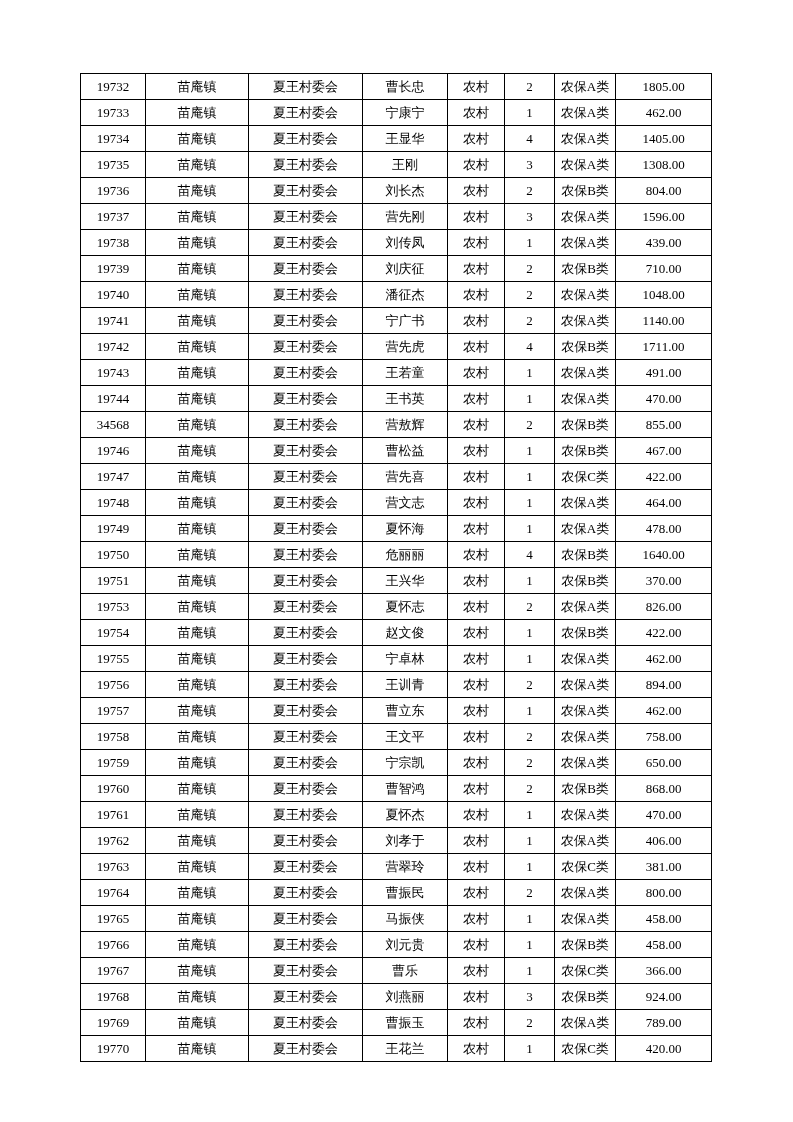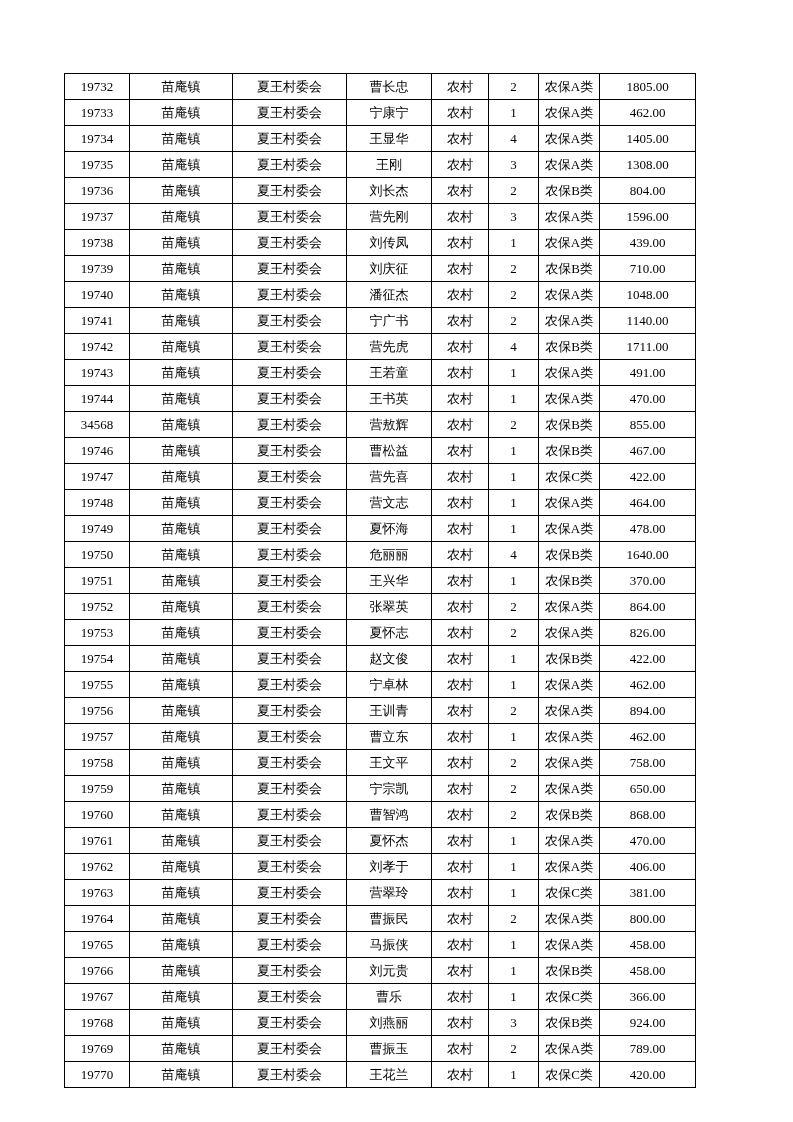--- a/index.html
+++ b/index.html
@@ -12,21 +12,21 @@
     color: #000;
     overflow: hidden;
   }
   .page {
     position: absolute;
     inset: 0;
     background: #ffffff;
   }
   table.data-table {
     position: absolute;
-    left: 64px;
+    left: 80px;
     top: 73px;
     border-collapse: collapse;
     table-layout: fixed;
     border-radius: 20px;
   }
   table.data-table td {
     border: 1px solid #000000;
     height: 25px;
     text-align: center;
     vertical-align: middle;
@@ -245,30 +245,20 @@
           <td class="col-0">19751</td>
           <td class="col-1">苗庵镇</td>
           <td class="col-2">夏王村委会</td>
           <td class="col-3">王兴华</td>
           <td class="col-4">农村</td>
           <td class="col-5">1</td>
           <td class="col-6">农保B类</td>
           <td class="col-7">370.00</td>
         </tr>
         <tr>
-          <td class="col-0">19752</td>
-          <td class="col-1">苗庵镇</td>
-          <td class="col-2">夏王村委会</td>
-          <td class="col-3">张翠英</td>
-          <td class="col-4">农村</td>
-          <td class="col-5">2</td>
-          <td class="col-6">农保A类</td>
-          <td class="col-7">864.00</td>
-        </tr>
-        <tr>
           <td class="col-0">19753</td>
           <td class="col-1">苗庵镇</td>
           <td class="col-2">夏王村委会</td>
           <td class="col-3">夏怀志</td>
           <td class="col-4">农村</td>
           <td class="col-5">2</td>
           <td class="col-6">农保A类</td>
           <td class="col-7">826.00</td>
         </tr>
         <tr>

